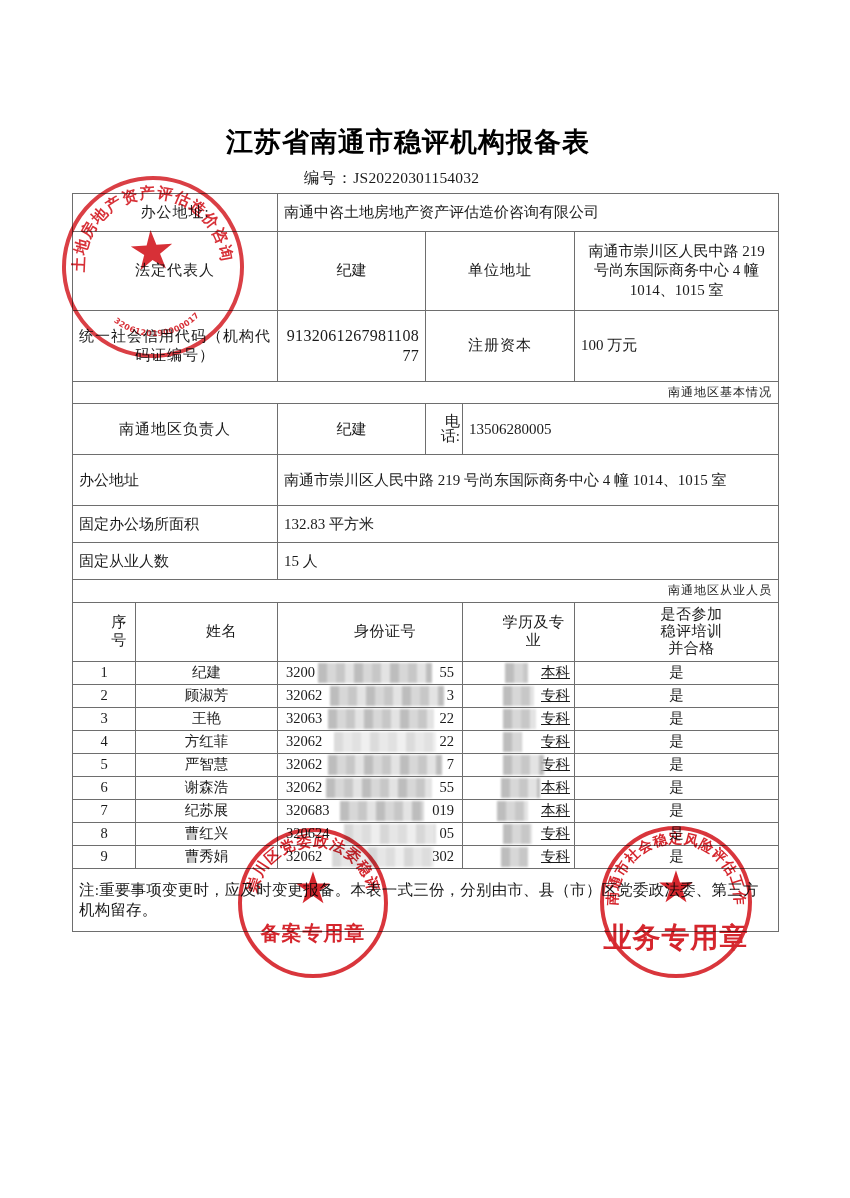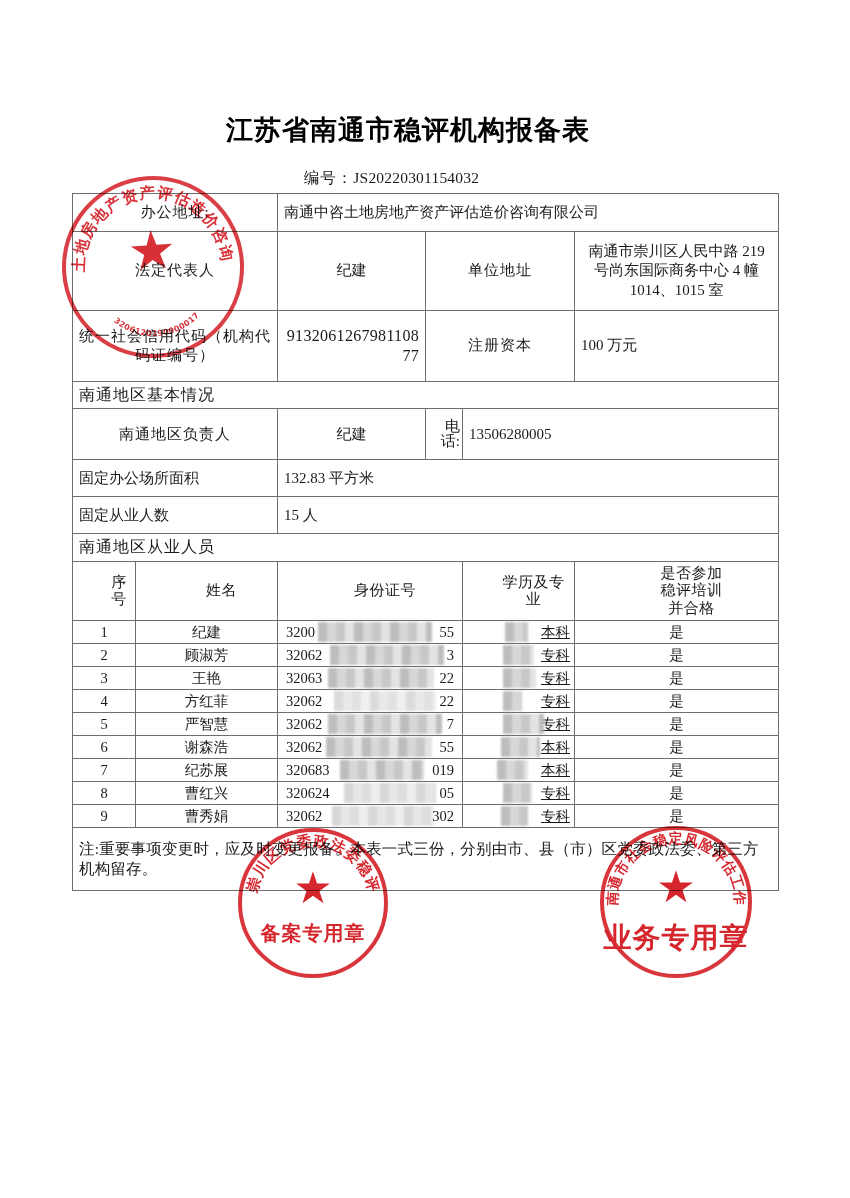--- a/index.html
+++ b/index.html
@@ -18,21 +18,21 @@
 
   .page {
     position: absolute;
     inset: 0;
     background: #fff;
   }
 
   
   .doc-title {
     position: absolute;
-    top: 112px;
+    top: 124px;
     left: 0;
     width: 816px;
     text-align: center;
     font-family: "DejaVu Sans", "Liberation Sans", sans-serif;
     font-weight: bold;
     font-size: 27px;
     letter-spacing: 1px;
     color: #000;
   }
 
@@ -61,22 +61,22 @@
     border: 1px solid #6e6e6e;
     padding: 3px 6px;
     vertical-align: middle;
     line-height: 1.28;
   }
   .c-center { text-align: center; }
   .c-left   { text-align: left; }
   .pad-l    { padding-left: 10px; }
 
   .sec-head {
-    text-align: left;
-    font-size: 16px;
+    text-align: right;
+    font-size: 12px;
     letter-spacing: 1px;
     padding: 5px 0;
   }
 
   .tall-1 { height: 31px; }
   .tall-2 { height: 72px; }
   .tall-3 { height: 64px; }
   .row-addr { height: 44px; }
   .row-std  { height: 30px; }
 
@@ -266,20 +266,24 @@
       <td class="sec-head" colspan="8">南通地区基本情况</td>
     </tr>
 
     <tr>
       <td class="c-center lbl row-addr" colspan="3">南通地区负责人</td>
       <td class="c-center" colspan="2">纪建</td>
       <td class="c-center" style="padding:2px 2px;line-height:1.05;word-break:break-all;text-align:right;">电话:</td>
       <td class="c-left pad-l" colspan="2">13506280005</td>
     </tr>
 
+    <tr>
+      <td class="c-left pad-l row-addr" colspan="3">办公地址</td>
+      <td class="c-left pad-l" colspan="5">南通市崇川区人民中路 219 号尚东国际商务中心 4 幢 1014、1015 室</td>
+    </tr>
 
     <tr>
       <td class="c-left pad-l row-std" colspan="3">固定办公场所面积</td>
       <td class="c-left pad-l" colspan="5">132.83 平方米</td>
     </tr>
 
     <tr>
       <td class="c-left pad-l row-std" colspan="3">固定从业人数</td>
       <td class="c-left pad-l" colspan="5">15 人</td>
     </tr>

